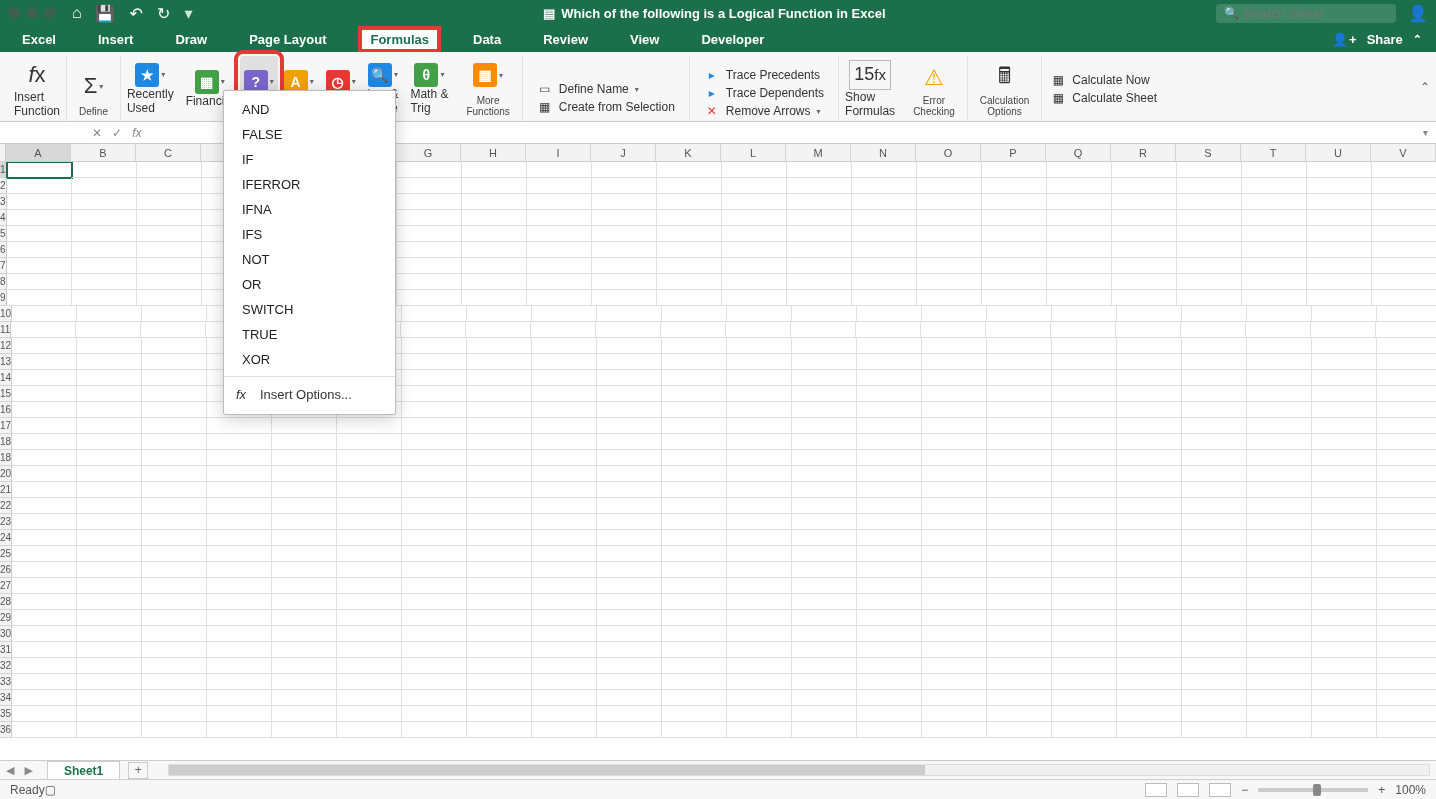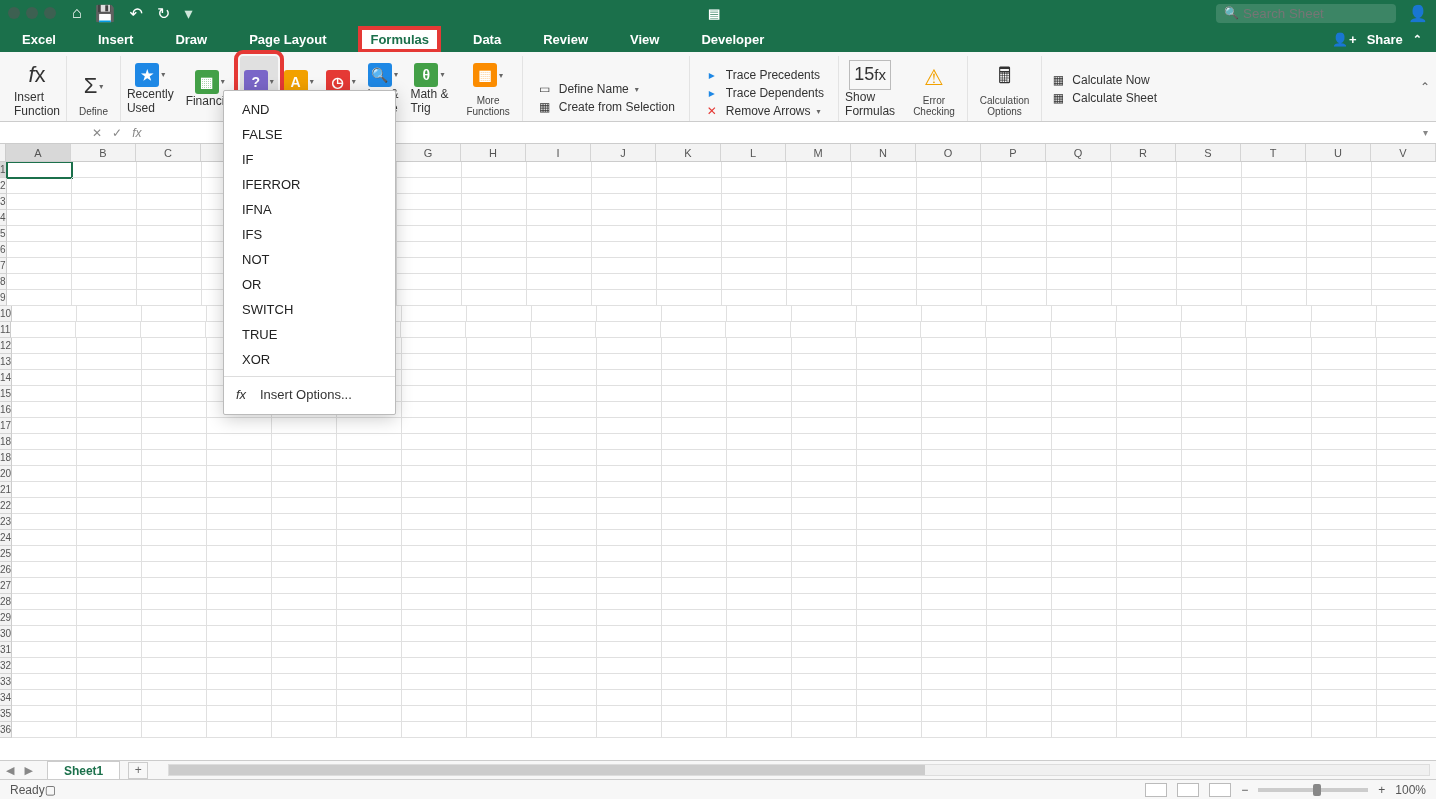--- a/index.html
+++ b/index.html
@@ -96,20 +96,21 @@
   </div>
   <div class="qat">
     <span>⌂</span>
     <span>💾</span>
     <span>↶</span>
     <span>↻</span>
     <span class="caret" style="color:#cfe7db">▾</span>
   </div>
   <div class="title-center">
     <span>▤</span>
+    <span>Which of the following is a Logical Function in Excel</span>
   </div>
   <div class="search-box">
     <span>🔍</span>
     <input placeholder="Search Sheet" style="">
   </div>
   <span class="user-glyph">👤</span>
 </div>
 
 <div class="tabs">
   <div class="tabs-left">

